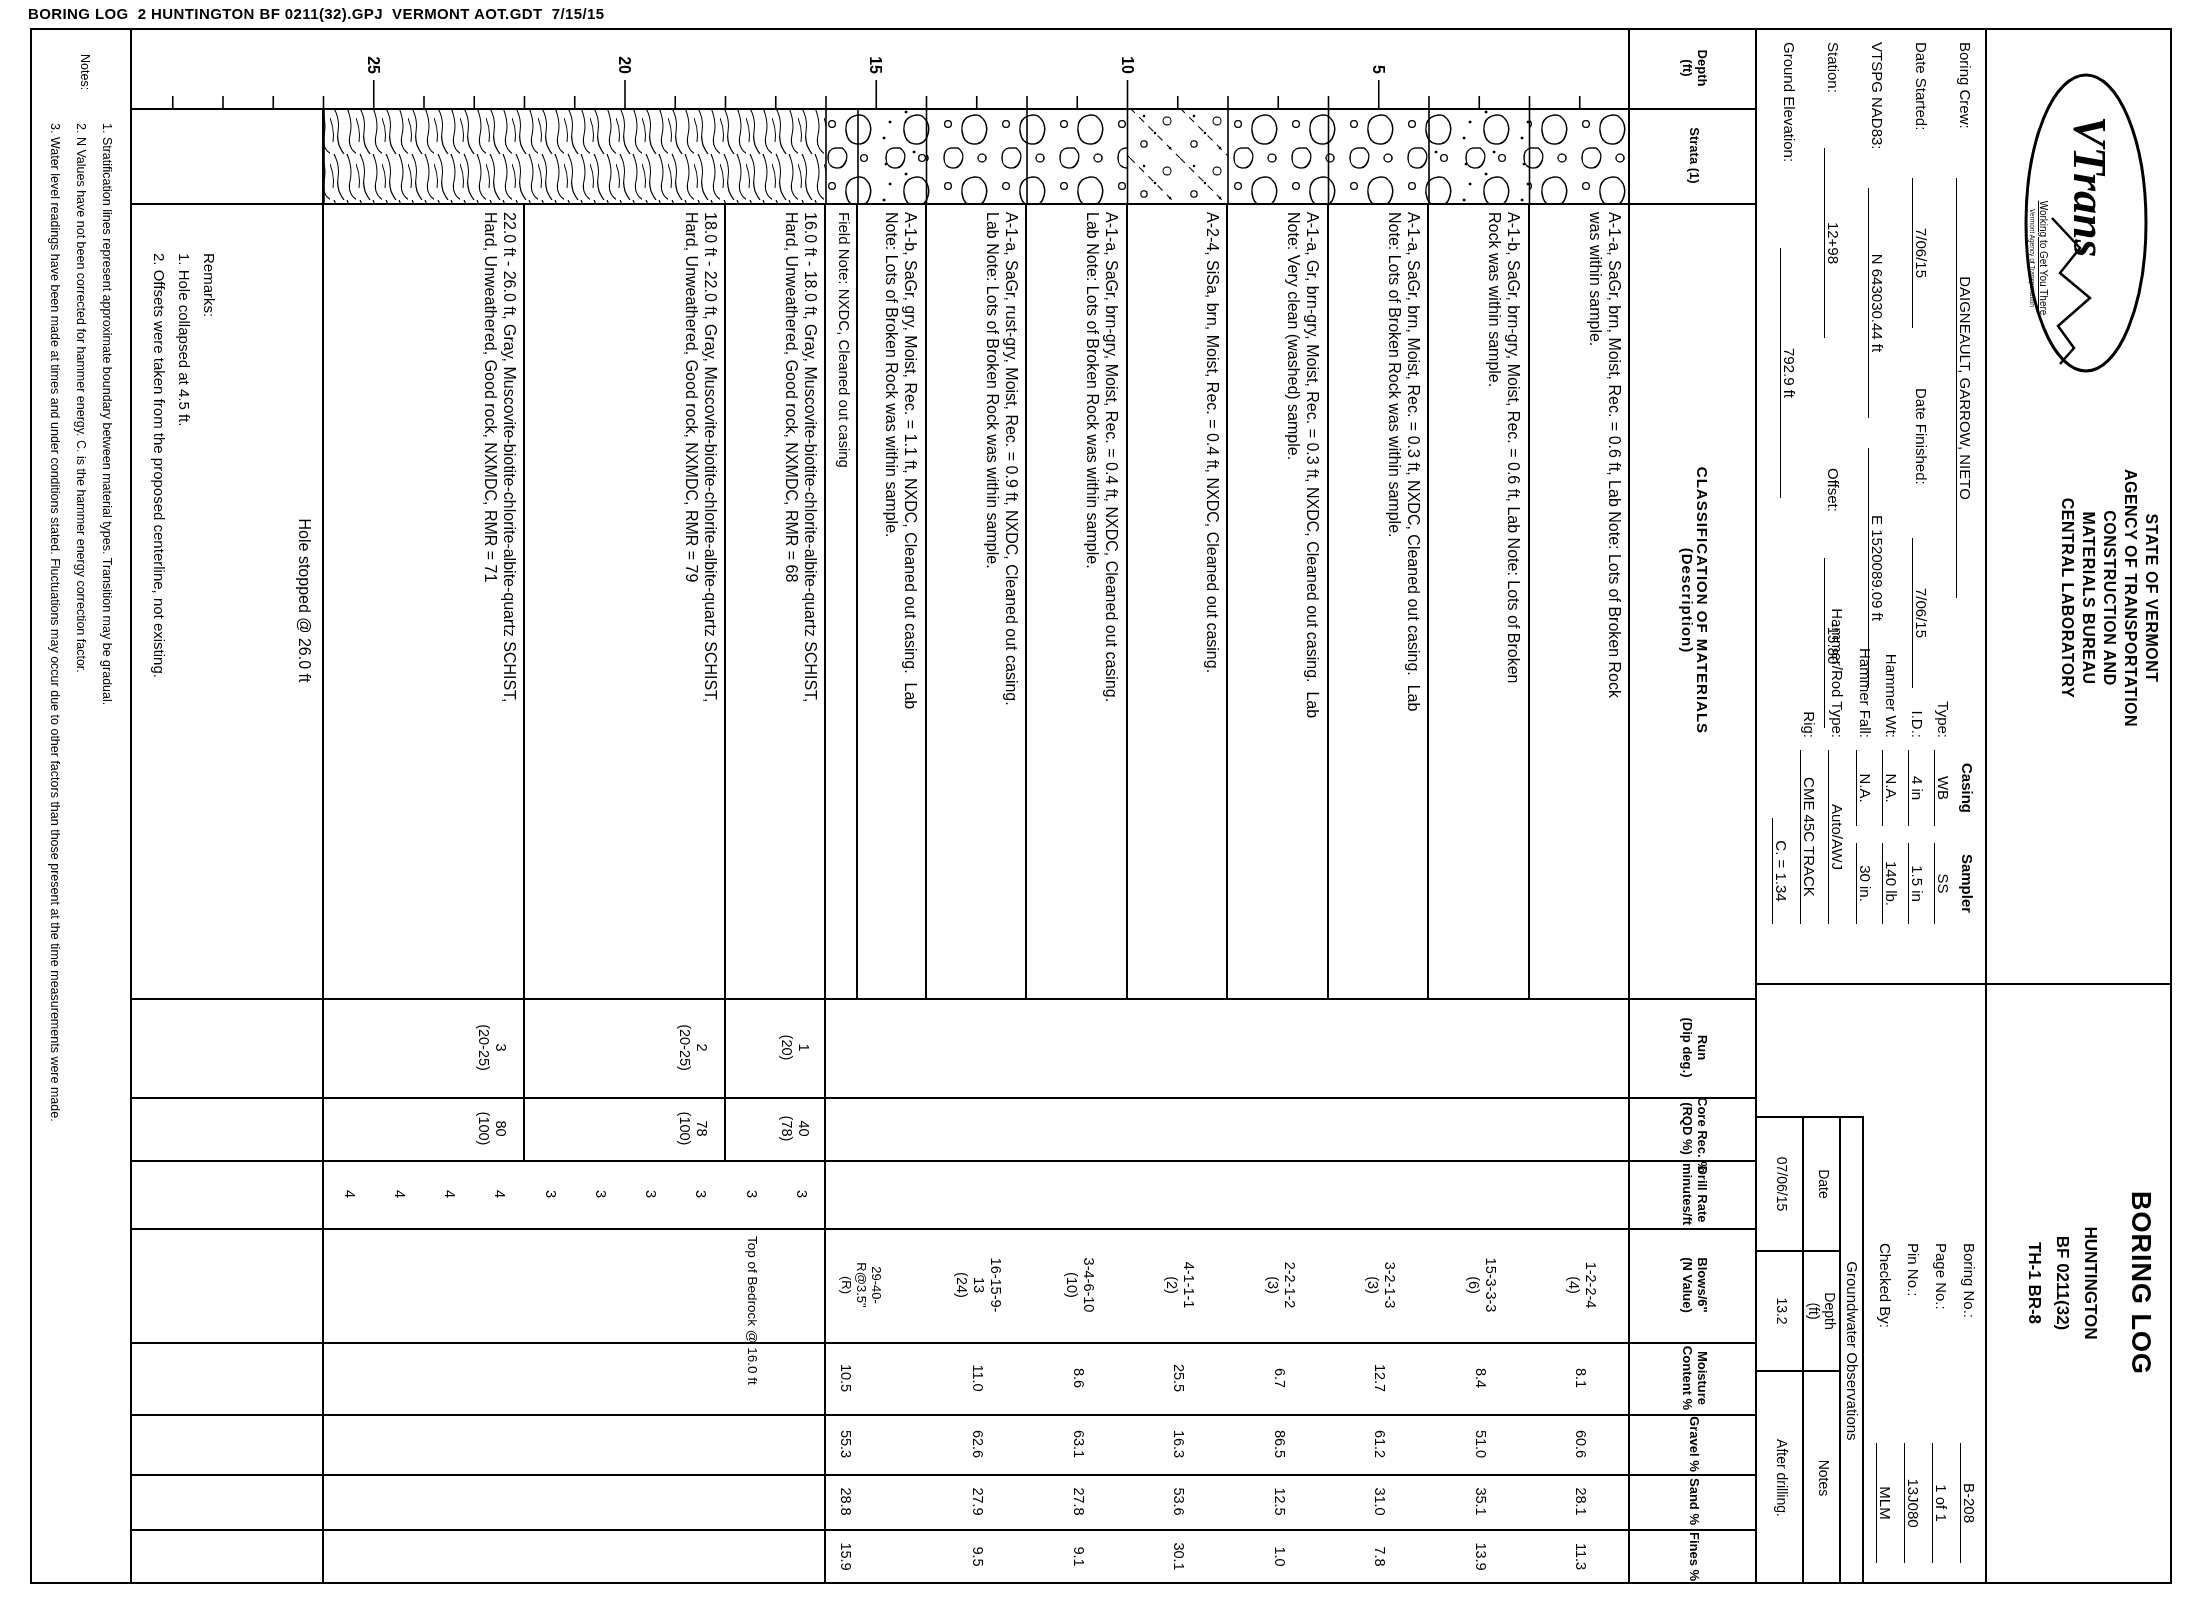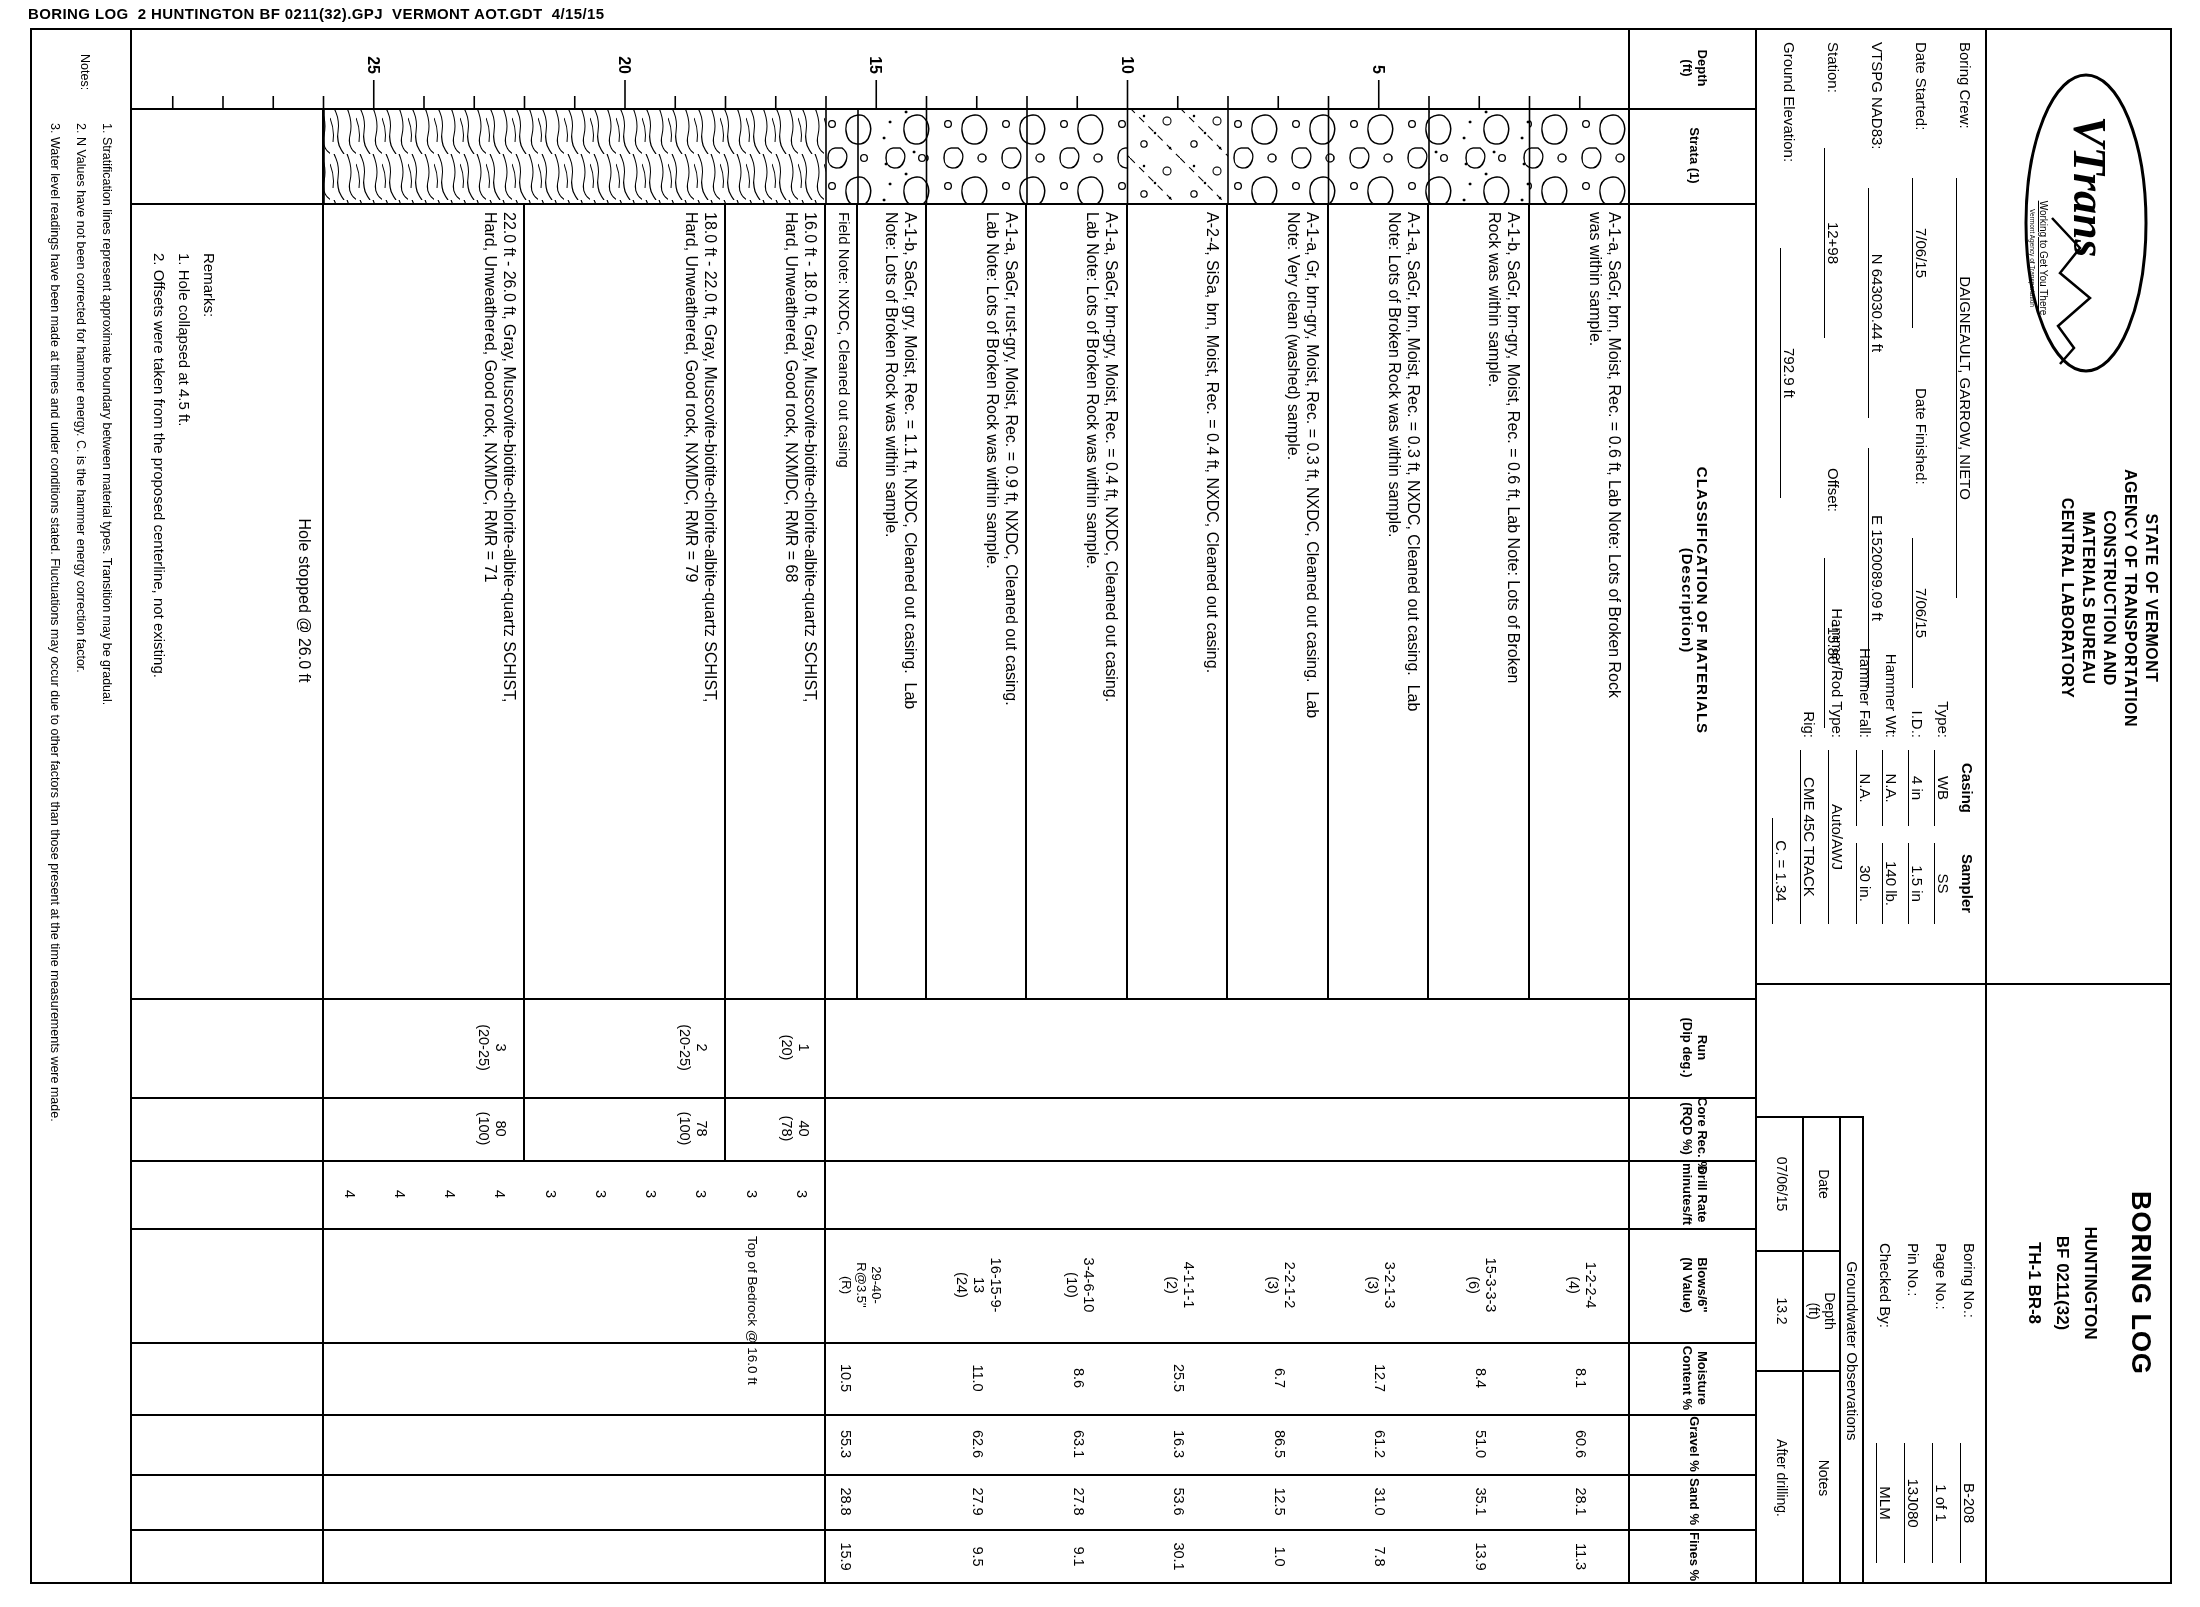--- a/index.html
+++ b/index.html
@@ -24,21 +24,21 @@
   .note{font-size:12.5px;white-space:pre;}
   .rem{font-size:15px;line-height:25px;white-space:pre;}
   .gwhead{font-size:14px;text-align:center;font-weight:bold;}
   .gwval{font-size:14px;text-align:center;white-space:pre;}
 </style>
 </head>
 <body>
 
 <div id="stage">
 
-  <div id="banner" class="abs">BORING LOG  2 HUNTINGTON BF 0211(32).GPJ  VERMONT AOT.GDT  4/15/15</div>
+  <div id="banner" class="abs">BORING LOG  2 HUNTINGTON BF 0211(32).GPJ  VERMONT AOT.GDT  7/15/15</div>
 
   <div id="form" class="abs">
     <div id="formborder" class="abs"></div>
 
     <svg class="abs" style="left:40px;top:20px" width="310" height="135" viewBox="0 0 310 135">
       <ellipse cx="155" cy="66" rx="148" ry="60" fill="none" stroke="#000" stroke-width="3"></ellipse>
       <text x="48" y="78" style="font-family:'Liberation Serif','DejaVu Serif',serif;font-style:italic;font-weight:bold;font-size:46px;">VTrans</text>
       <polyline points="150,100 180,72 205,92 230,62 258,94 280,78 296,92" fill="none" stroke="#000" stroke-width="2.5"></polyline>
       <text x="190" y="112" text-anchor="middle" style="font-size:10px;text-decoration:underline;">Working to Get You There</text>
       <text x="190" y="122" text-anchor="middle" style="font-size:6.5px;">Vermont Agency of Transportation</text>

